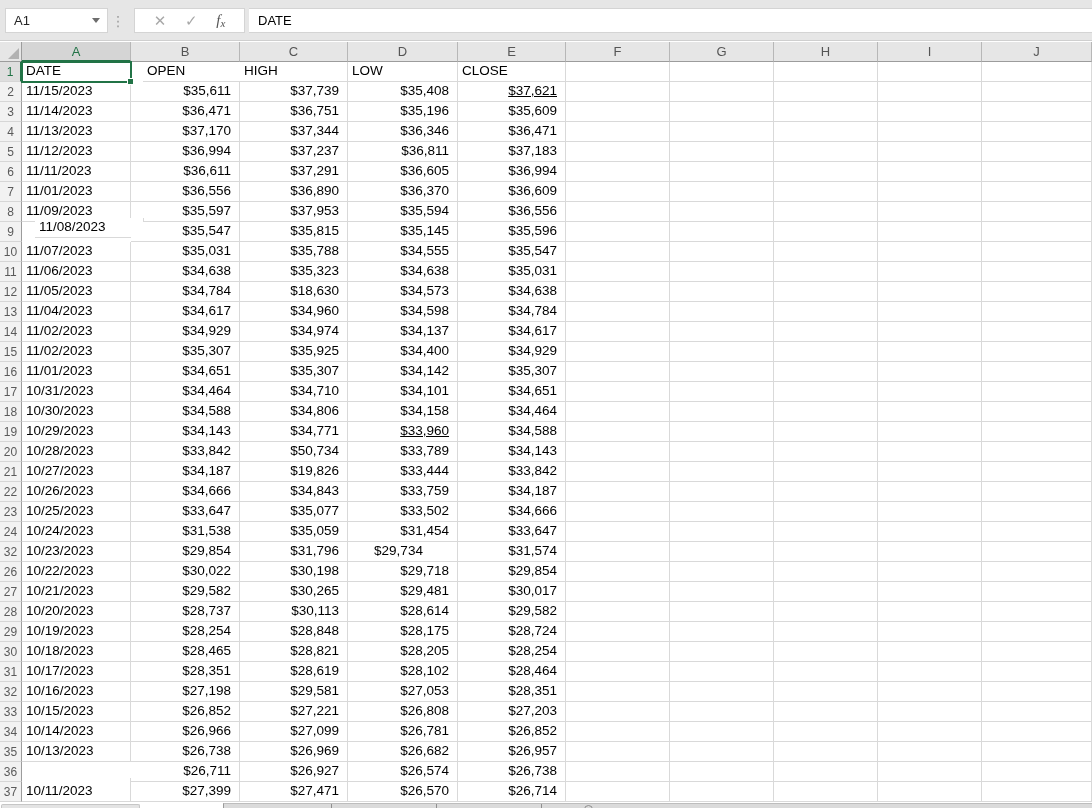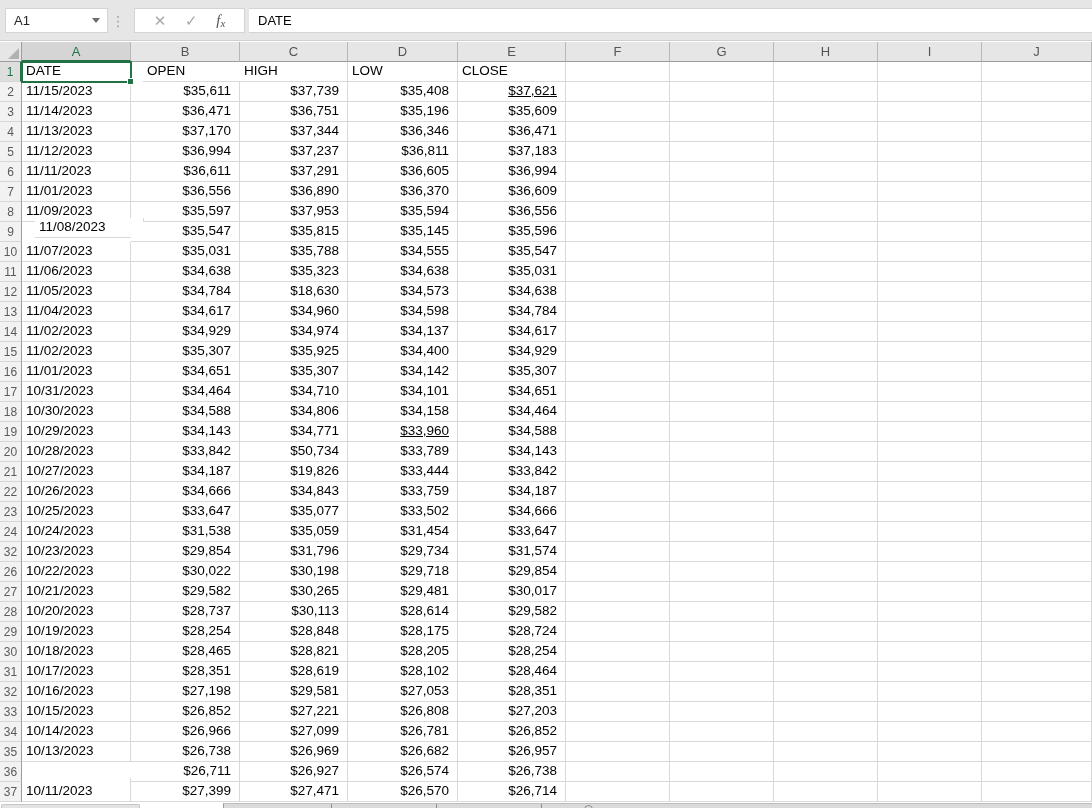--- a/index.html
+++ b/index.html
@@ -341,21 +341,21 @@
     <div class="cell num" style="left: 458px; top: 460px; width: 108px;">$33,647</div>
     <div class="cell empty" style="left: 566px; top: 460px; width: 104px;"></div>
     <div class="cell empty" style="left: 670px; top: 460px; width: 104px;"></div>
     <div class="cell empty" style="left: 774px; top: 460px; width: 104px;"></div>
     <div class="cell empty" style="left: 878px; top: 460px; width: 104px;"></div>
     <div class="cell empty" style="left: 982px; top: 460px; width: 110px;"></div>
     <div class="row-h" style="top: 480px;">32</div>
     <div class="cell date" style="left: 22px; top: 480px; width: 109px;">10/23/2023</div>
     <div class="cell num" style="left: 131px; top: 480px; width: 109px;">$29,854</div>
     <div class="cell num" style="left: 240px; top: 480px; width: 108px;">$31,796</div>
-    <div class="cell num" style="left: 348px; top: 480px; width: 110px;">$29,734</div>
+    <div class="cell num" style="left: 348px; top: 480px; width: 110px; text-align: center;">$29,734</div>
     <div class="cell num" style="left: 458px; top: 480px; width: 108px;">$31,574</div>
     <div class="cell empty" style="left: 566px; top: 480px; width: 104px;"></div>
     <div class="cell empty" style="left: 670px; top: 480px; width: 104px;"></div>
     <div class="cell empty" style="left: 774px; top: 480px; width: 104px;"></div>
     <div class="cell empty" style="left: 878px; top: 480px; width: 104px;"></div>
     <div class="cell empty" style="left: 982px; top: 480px; width: 110px;"></div>
     <div class="row-h" style="top: 500px;">26</div>
     <div class="cell date" style="left: 22px; top: 500px; width: 109px;">10/22/2023</div>
     <div class="cell num" style="left: 131px; top: 500px; width: 109px;">$30,022</div>
     <div class="cell num" style="left: 240px; top: 500px; width: 108px;">$30,198</div>

